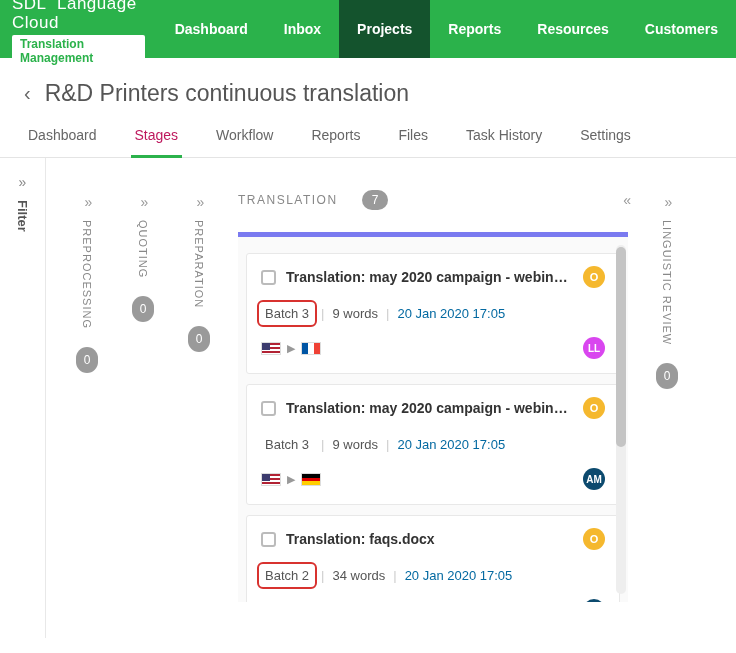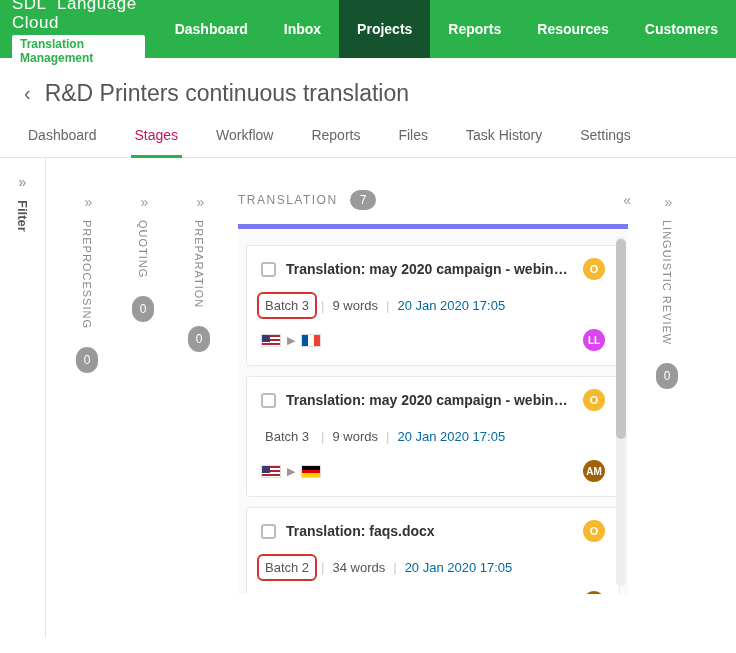--- a/index.html
+++ b/index.html
@@ -24,21 +24,21 @@
   .filter-label { writing-mode: vertical-rl; font-size: 13px; color: #555; font-weight: 600; }
   .board { flex: 1; padding: 14px 0 0 24px; position: relative; overflow: hidden; }
   .refresh-btn { display: inline-flex; align-items: center; gap: 8px; background: #f3f4f5; border: none; padding: 9px 16px; font-size: 13px; color: #555; cursor: pointer; border-radius: 2px; }
   .refresh-icon { display: inline-block; }
   .columns { display: flex; gap: 22px; margin-top: 18px; align-items: flex-start; height: 410px; }
   .col-collapsed { width: 34px; display: flex; flex-direction: column; align-items: center; padding-top: 4px; }
   .col-chevrons { font-size: 14px; color: #999; cursor: pointer; letter-spacing: -3px; margin-bottom: 10px; }
   .col-title-v { writing-mode: vertical-rl; font-size: 11px; letter-spacing: 1px; color: #888; text-transform: uppercase; }
   .col-count { margin-top: 18px; background: #9a9a9a; color: #fff; border-radius: 12px; padding: 6px 5px; font-size: 12px; min-width: 22px; text-align: center; }
   .col-expanded { width: 390px; }
-  .col-header { display: flex; align-items: center; justify-content: center; gap: 12px; padding-bottom: 14px; }
+  .col-header { display: flex; align-items: center; justify-content: center; gap: 24px; padding-bottom: 22px; }
   .col-header-title { font-size: 12px; letter-spacing: 1.5px; color: #888; }
   .col-header-count { background: #9a9a9a; color: #fff; border-radius: 12px; padding: 3px 10px; font-size: 12px; }
   .col-header .close-chevrons { margin-left: auto; font-size: 14px; color: #999; cursor: pointer; letter-spacing: -3px; }
   .col-body { border-top: 5px solid #7a7af0; background: #fafafa; padding: 6px 4px; height: 370px; overflow: hidden; position: relative; }
   .card { background: #fff; border: 1px solid #e8e8e8; border-radius: 3px; margin: 10px 4px; padding: 12px 14px 14px 14px; position: relative; }
   .card-row1 { display: flex; align-items: center; gap: 10px; }
   .checkbox { width: 15px; height: 15px; border: 2px solid #bbb; border-radius: 3px; cursor: pointer; flex-shrink: 0; }
   .card-title { font-size: 14px; font-weight: 700; color: #333; white-space: nowrap; overflow: hidden; text-overflow: ellipsis; flex: 1; }
   .status-dot { width: 22px; height: 22px; border-radius: 50%; background: #f5b82e; color: #fff; display: flex; align-items: center; justify-content: center; font-size: 11px; font-weight: 700; flex-shrink: 0; }
   .card-row2 { margin-top: 16px; display: flex; align-items: center; gap: 8px; font-size: 13px; color: #555; }
@@ -48,21 +48,21 @@
   .ts { color: #0369a1; }
   .card-row3 { margin-top: 14px; display: flex; align-items: center; gap: 6px; }
   .flag { width: 20px; height: 13px; display: inline-block; border: 1px solid #ddd; }
   .flag-us { background: linear-gradient(#b22234 50%, #fff 50%); background-size: 100% 4px; position: relative; }
   .flag-us::before { content: ""; position: absolute; left: 0; top: 0; width: 8px; height: 7px; background: #3c3b6e; }
   .flag-fr { background: linear-gradient(90deg, #0055a4 33%, #fff 33%, #fff 66%, #ef4135 66%); }
   .flag-de { background: linear-gradient(#000 33%, #dd0000 33%, #dd0000 66%, #ffce00 66%); }
   .arrow { color: #999; font-size: 11px; }
   .avatar { margin-left: auto; width: 22px; height: 22px; border-radius: 50%; color: #fff; font-size: 10px; font-weight: 700; display: flex; align-items: center; justify-content: center; }
   .avatar.ll { background: #d946ef; }
-  .avatar.am { background: #a16207; }
+  .avatar.am { background: #0c4a6e; }
   .scroll-track { position: absolute; right: 2px; top: 8px; bottom: 8px; width: 10px; background: #eee; border-radius: 5px; }
   .scroll-thumb { position: absolute; left: 0; right: 0; top: 2px; height: 200px; background: #c4c4c4; border-radius: 5px; }
 </style>
 </head>
 <body>
 
 <div class="topnav">
   <div class="brand">
     <div class="brand-title">
       <b>SDL</b><span class="star">*</span> <span>Language Cloud</span>

